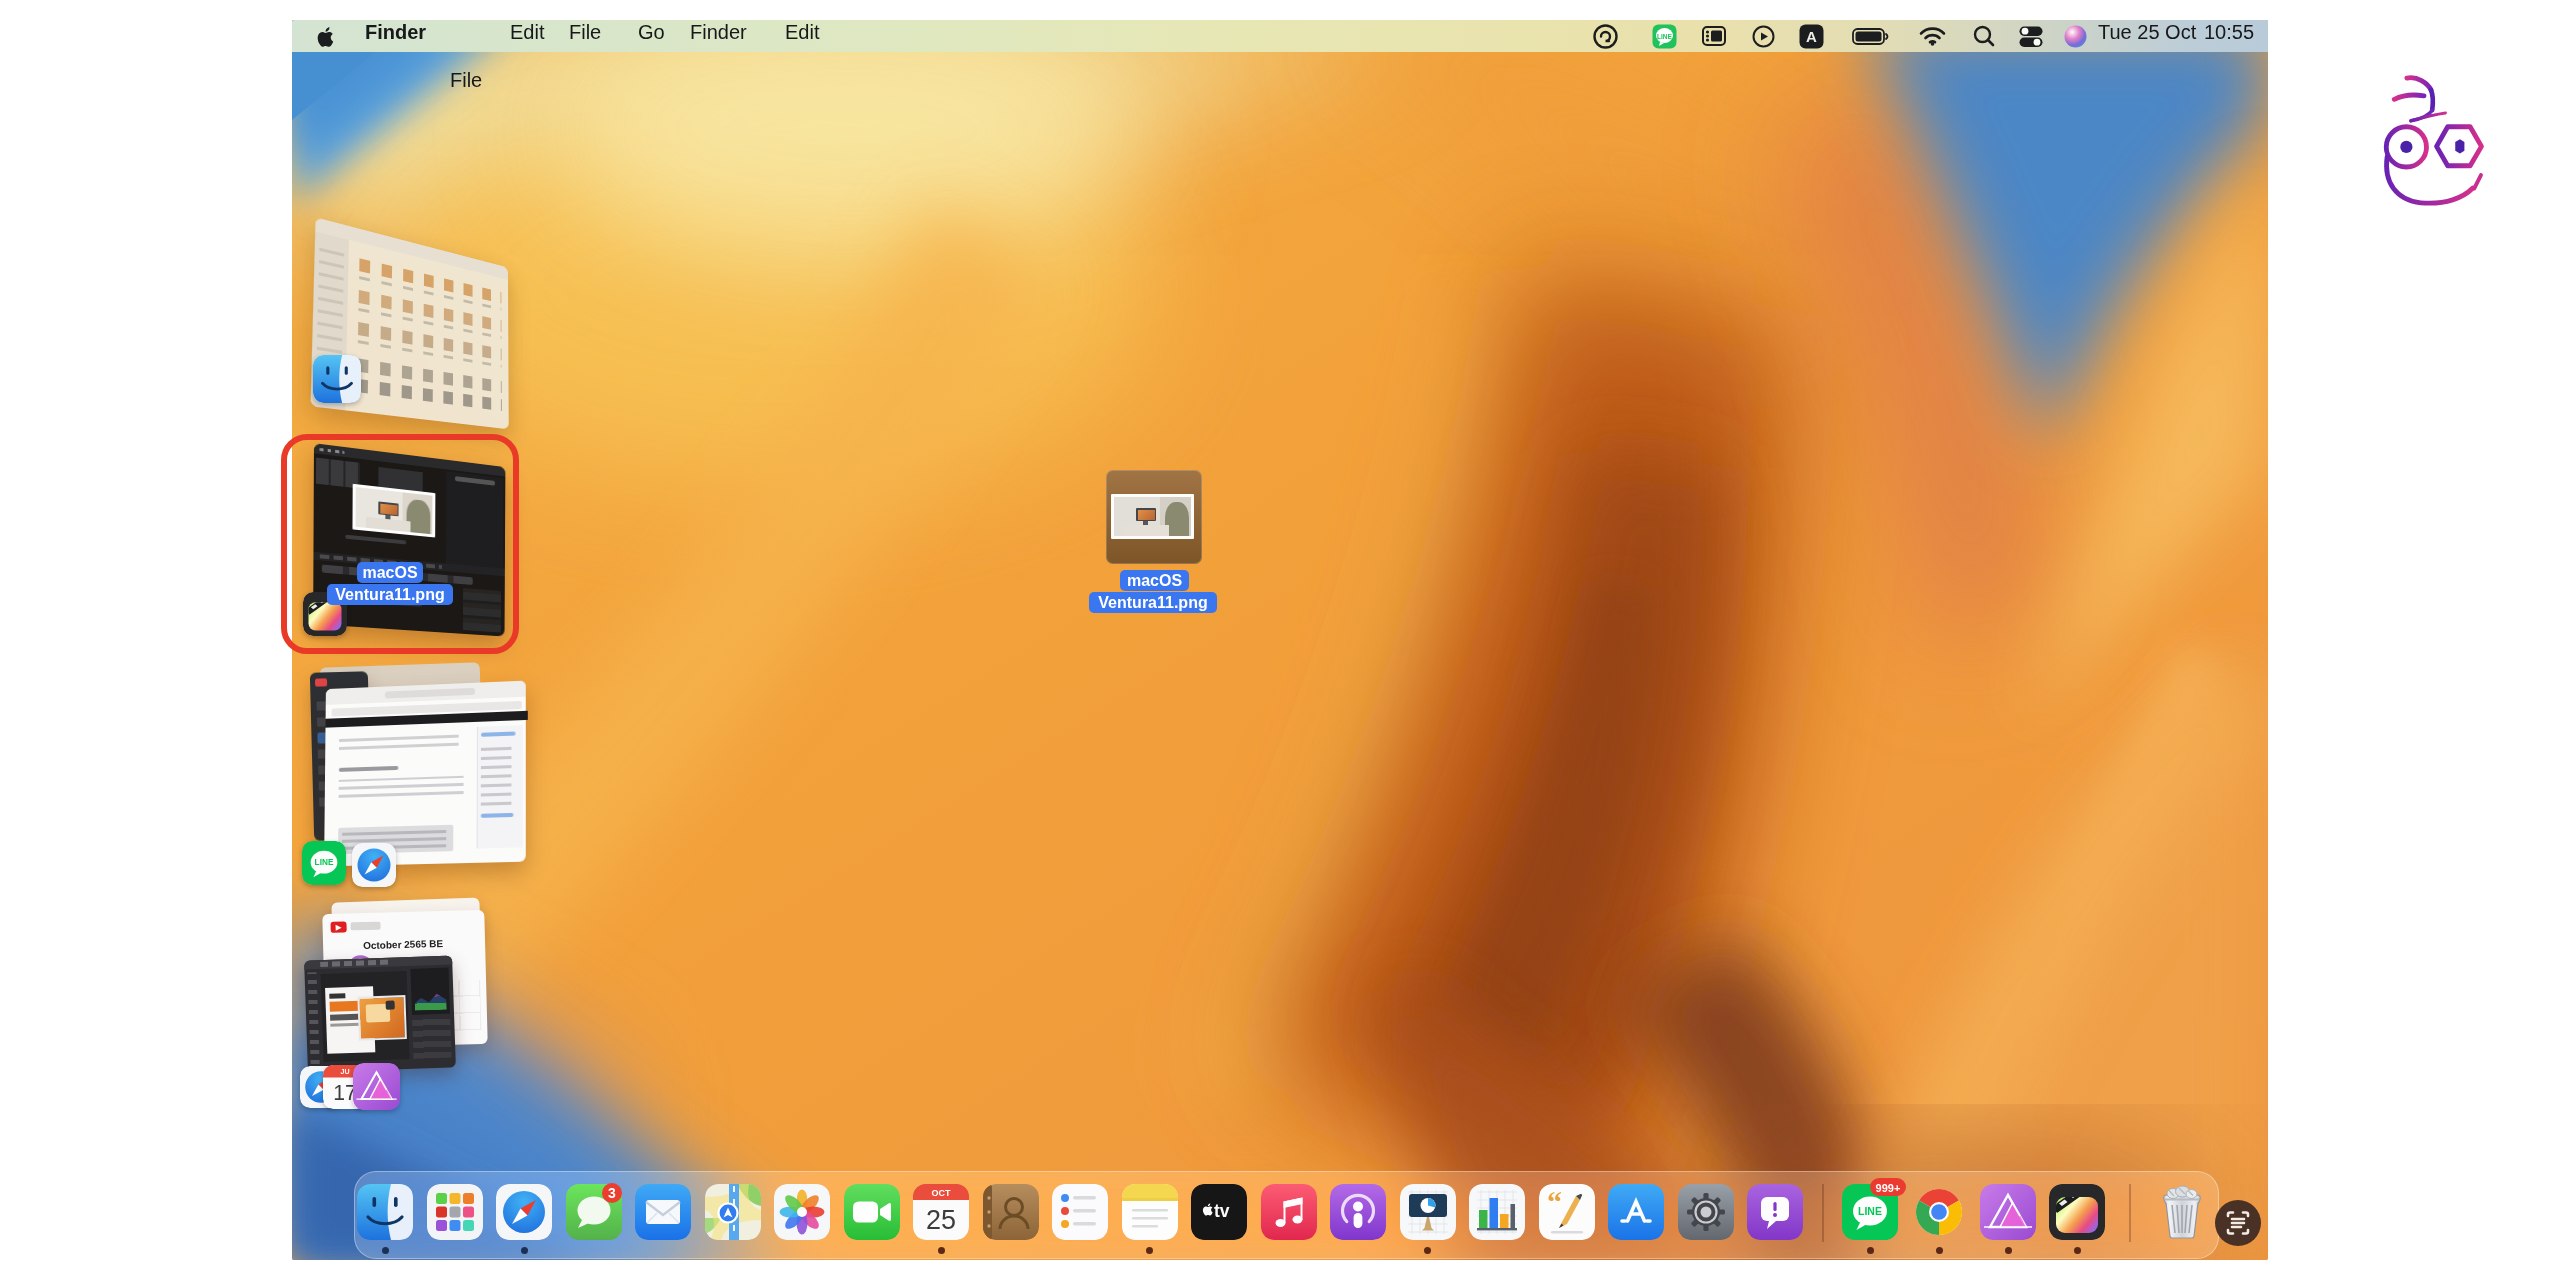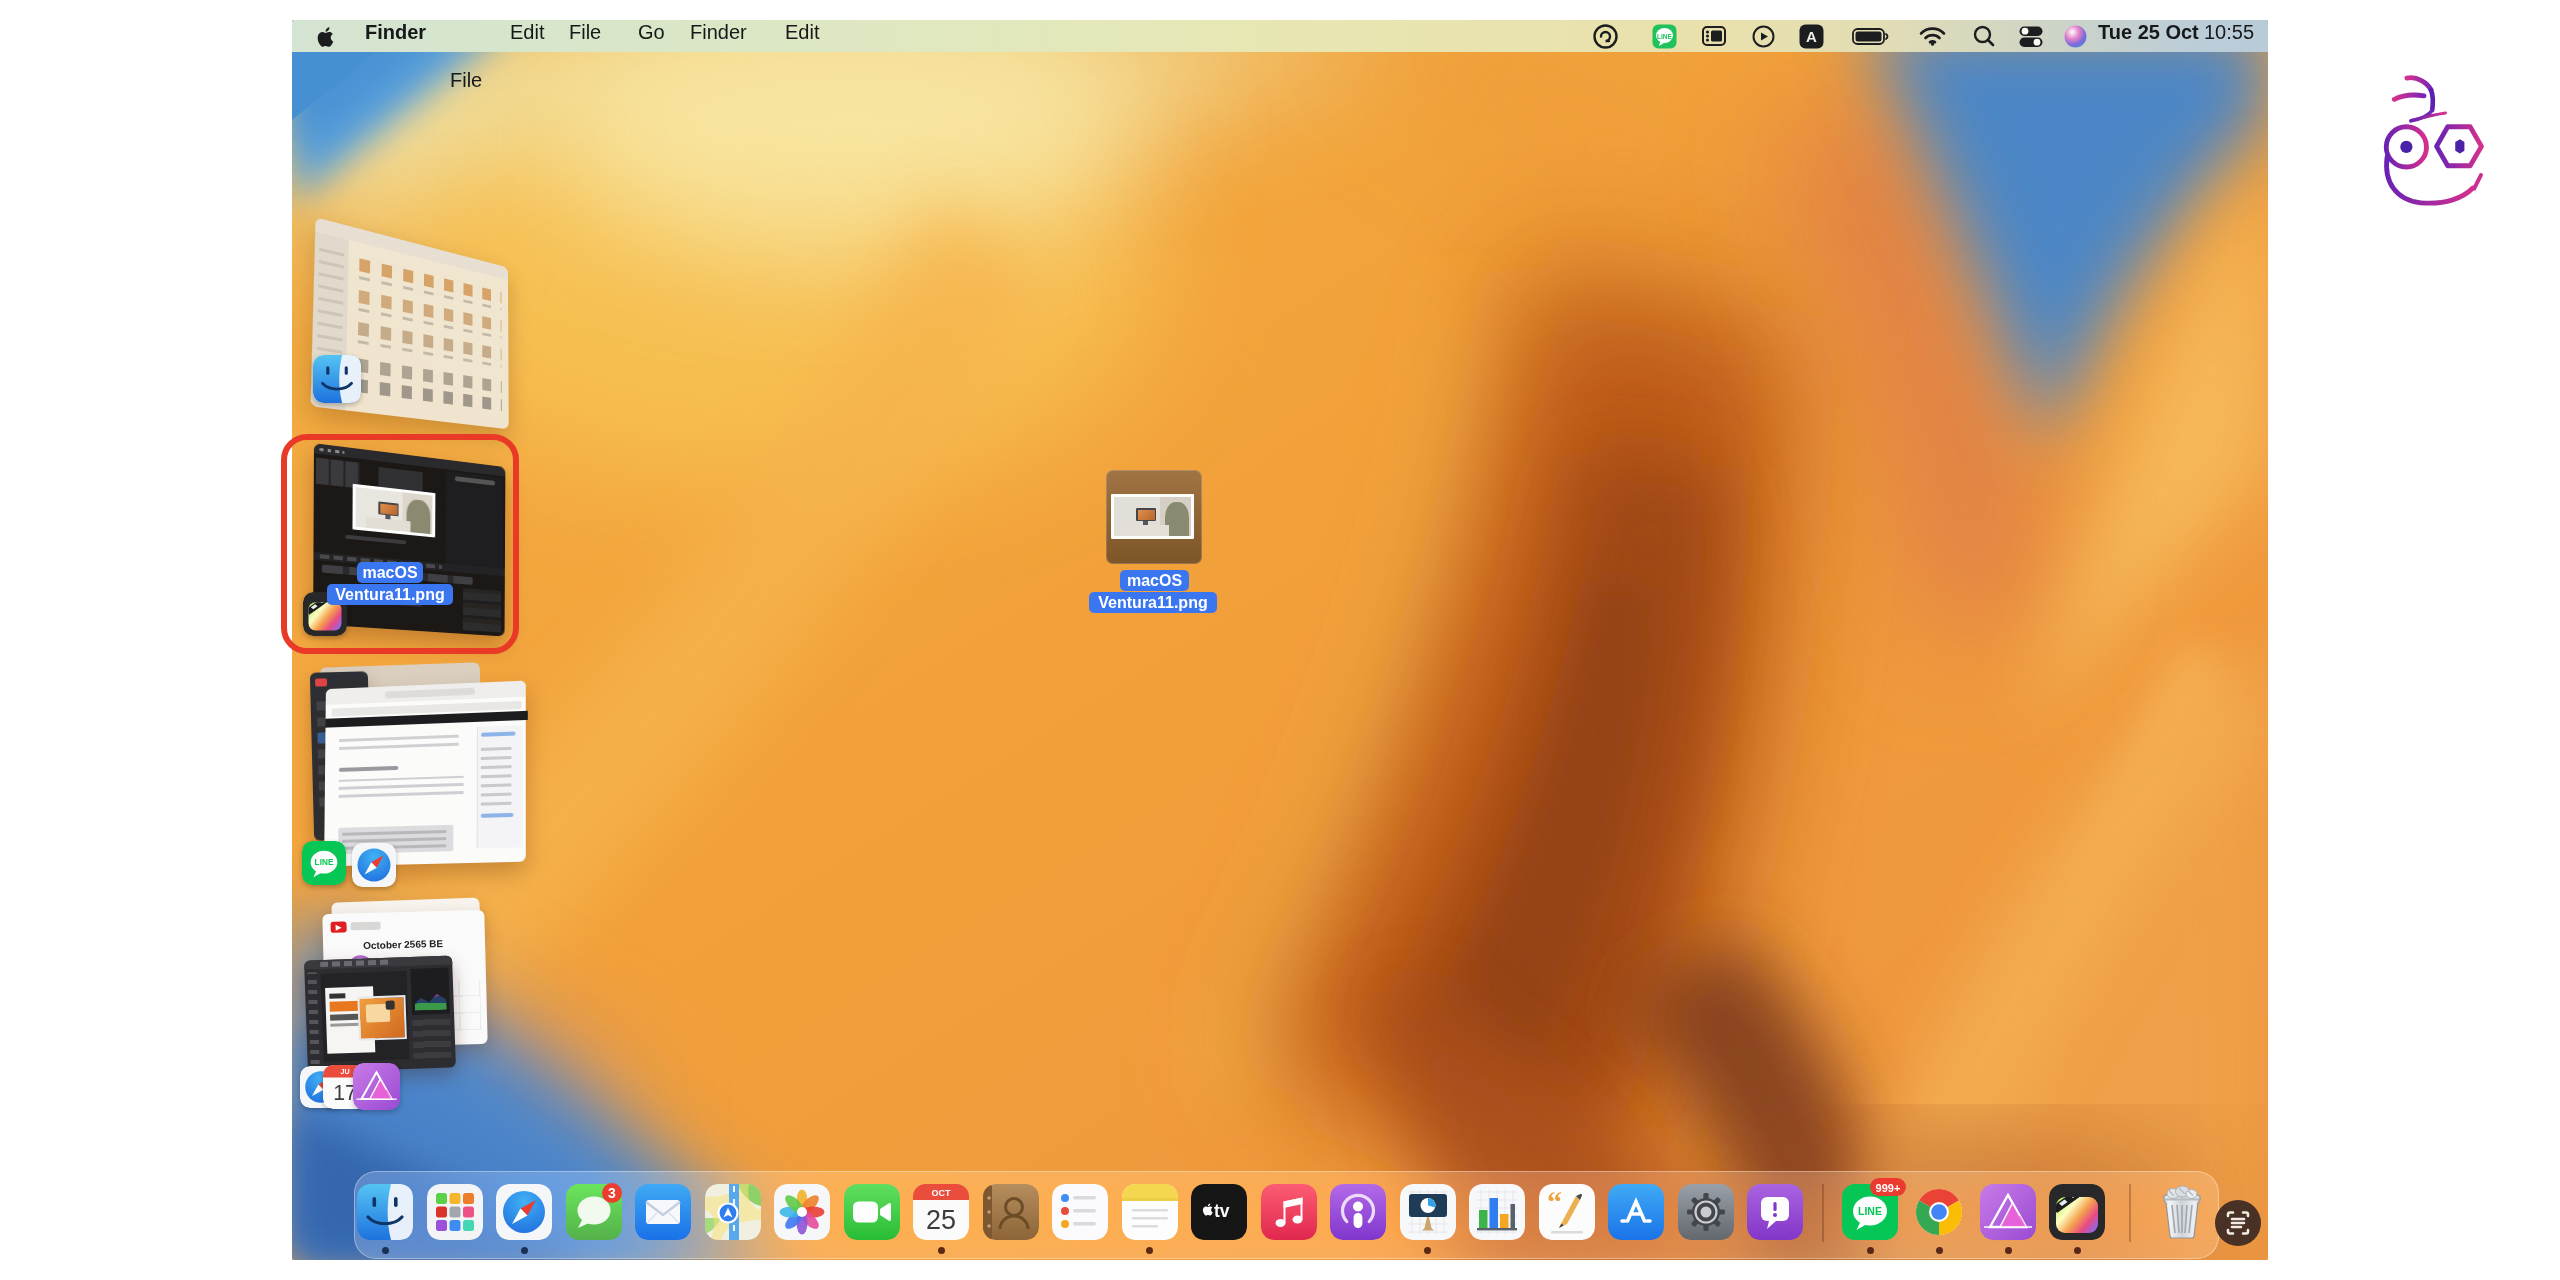--- a/index.html
+++ b/index.html
@@ -145,21 +145,21 @@
     <defs>
           <radialGradient id="siri" cx="0.35" cy="0.3" r="0.9">
       <stop offset="0" stop-color="#fdfdfd"></stop>
             <stop offset="0.35" stop-color="#e483c8"></stop>
       <stop offset="0.65" stop-color="#7a6ad8"></stop>
             <stop offset="1" stop-color="#3a9be0"></stop>
     </radialGradient>
         </defs>
     <circle cx="11.5" cy="11.5" r="11" fill="url(#siri)"></circle>
   </svg>
-  <span class="mi" style="left:1806px;font-weight:700;">Tue 25 Oct</span>
+  <span class="mi" style="left:1806px;font-weight:400;">Tue 25 Oct</span>
   <span class="mi" style="left:1912px;font-weight:500;">10:55</span>
 </div>
 <div id="dock"></div>
 
 <div style="position:absolute;left:0;top:0;width:196px;height:182px;background:rgba(239,232,217,0.92);border-radius:7px;box-shadow:0 10px 24px rgba(80,40,0,0.25);transform:matrix3d(1.171575,0.473765,0,0.000879,-0.031058,0.975057,0,-0.000164,0,0,1,0,23.6,197.3,0,1);transform-origin:0 0;">
   <div style="position:absolute;left:0;top:0;width:100%;height:14px;background:#e6dfd2;border-radius:7px 7px 0 0;"></div>
   <div style="position:absolute;left:0;top:14px;width:30px;height:168px;background:#e0d9cc;border-radius:0 0 0 7px;"></div>
   <div style="position:absolute;left:4px;top:20px;width:22px;height:120px;background:repeating-linear-gradient(0deg,#cdc6b6 0 3px,transparent 3px 12px);"></div>
   <div class="trow" style="left:40px;top:30px;width:148px;background:repeating-linear-gradient(90deg,rgba(205,140,70,0.75) 0 10px,rgba(0,0,0,0) 10px 21px);"></div>
   <div class="trow" style="left:40px;top:48px;width:148px;height:3px;background:repeating-linear-gradient(90deg,rgba(165,158,140,0.6) 0 10px,rgba(0,0,0,0) 10px 21px);"></div>

